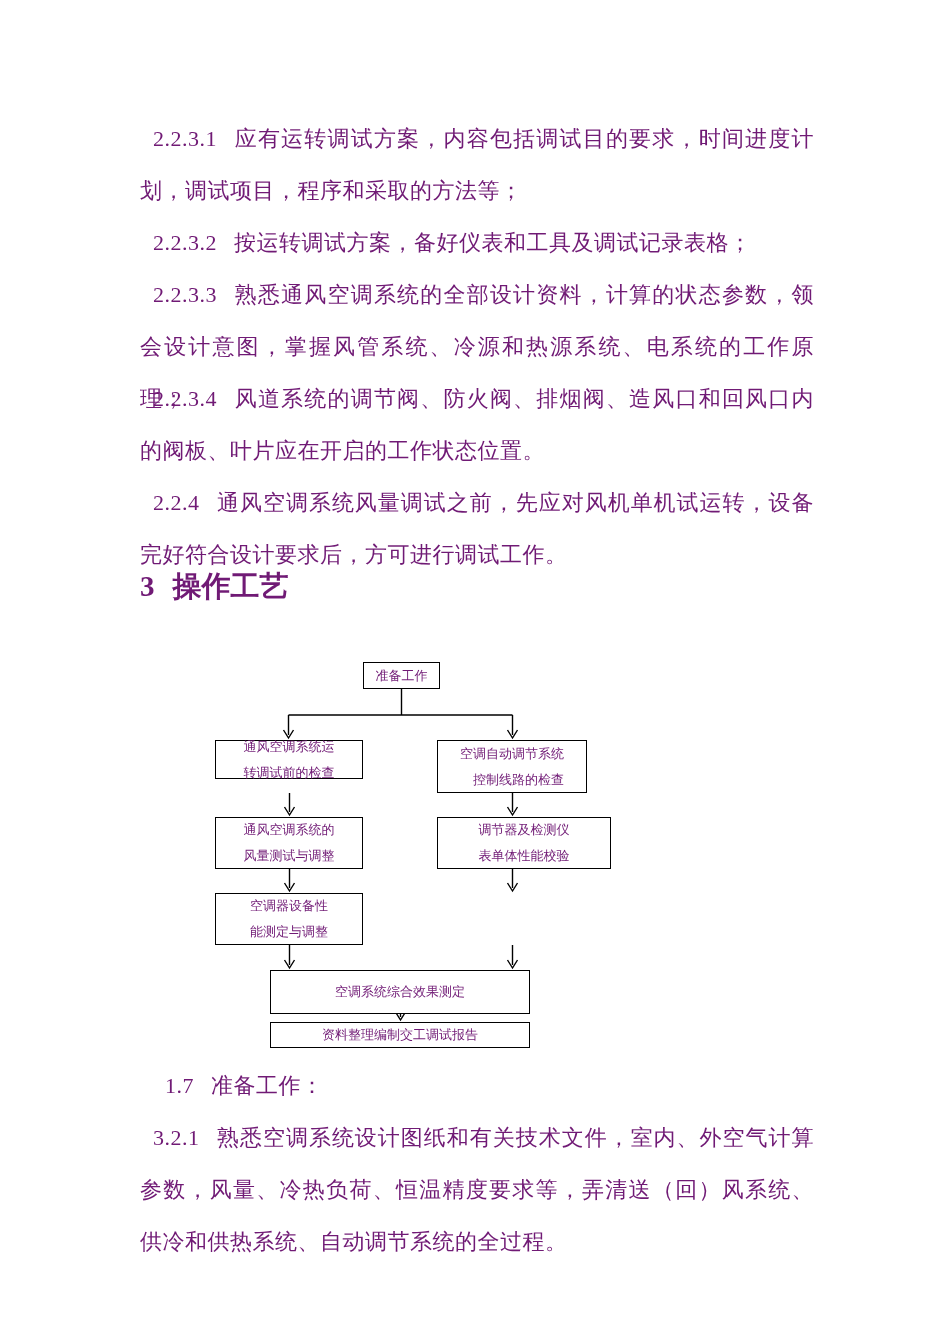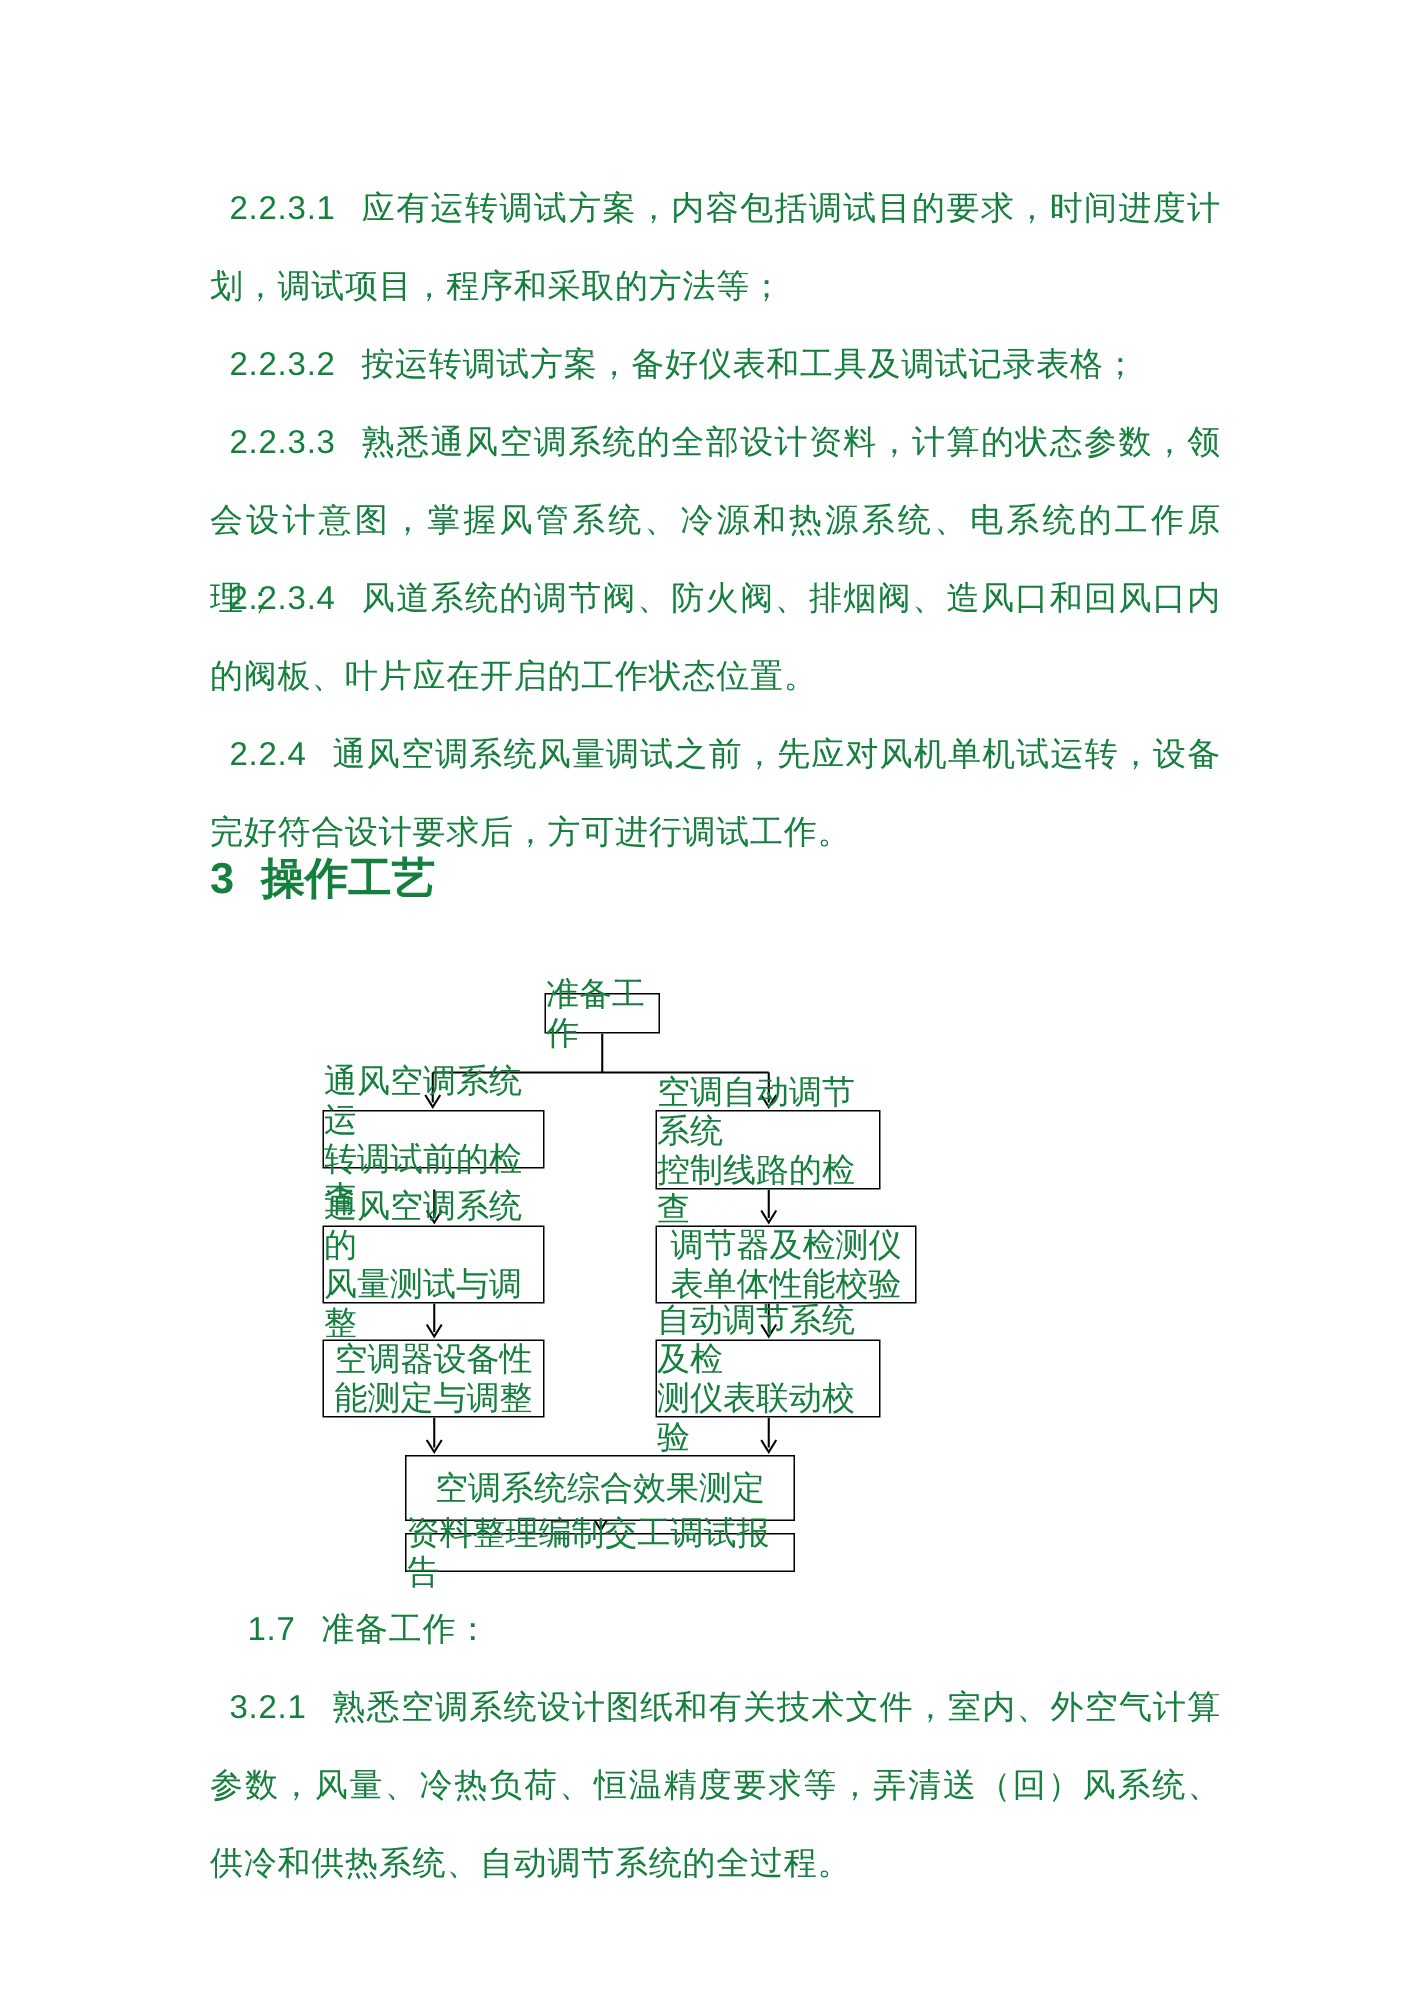--- a/index.html
+++ b/index.html
@@ -5,22 +5,22 @@
   html, body {
     margin: 0;
     padding: 0;
     background: #ffffff;
   }
   .page {
     position: relative;
     width: 950px;
     height: 1344px;
     background: #ffffff;
-    color: #15803d;
-    font-family: Liberation Sans, sans-serif;
+    color: #701a75;
+    font-family: Liberation Serif, serif;
     overflow: hidden;
   }
   
   .para {
     position: absolute;
     left: 140px;
     width: 674px;
     margin: 0;
     font-size: 22px;
     line-height: 52px;
@@ -60,22 +60,22 @@
   }
   .fc-svg { position: absolute; left: 0; top: 0; }
   .fc-box {
     position: absolute;
     box-sizing: border-box;
     border: 1.5px solid #000000;
     background: #ffffff;
     display: flex;
     align-items: center;
     justify-content: center;
-    text-align: left;
-    font-size: 22px;
+    text-align: right;
+    font-size: 13px;
     line-height: 26px;
     white-space: pre-line;
   }
   .fc-start { left: 363px; top: 0;     width: 77px;  height: 27px; }
   .fc-l1    { left: 215px; top: 78px;  width: 148px; height: 39px; }
   .fc-r1    { left: 437px; top: 78px;  width: 150px; height: 53px; }
   .fc-l2    { left: 215px; top: 155px; width: 148px; height: 52px; }
   .fc-r2    { left: 437px; top: 155px; width: 174px; height: 52px; }
   .fc-l3    { left: 215px; top: 231px; width: 148px; height: 52px; }
   .fc-r3    { left: 437px; top: 231px; width: 150px; height: 52px; }
@@ -136,22 +136,20 @@
     <div class="fc-box fc-l1">通风空调系统运
 转调试前的检查</div>
     <div class="fc-box fc-r1">空调自动调节系统
 控制线路的检查</div>
     <div class="fc-box fc-l2">通风空调系统的
 风量测试与调整</div>
     <div class="fc-box fc-r2">调节器及检测仪
 表单体性能校验</div>
     <div class="fc-box fc-l3">空调器设备性
 能测定与调整</div>
-    <div class="fc-box fc-r3">自动调节系统及检
-测仪表联动校验</div>
     <div class="fc-box fc-w1">空调系统综合效果测定</div>
     <div class="fc-box fc-w2">资料整理编制交工调试报告</div>
   </div>
 
   <p class="para indent-l2 p32"><span class="num">1.7</span><span>准备工作：</span></p>
 
   <p class="para p321"><span class="num">3.2.1</span><span>熟悉空调系统设计图纸和有关技术文件，室内、外空气计算参数，风量、冷热负荷、恒温精度要求等，弄清送（回）风系统、供冷和供热系统、自动调节系统的全过程。</span></p>
 
 </div>
 

